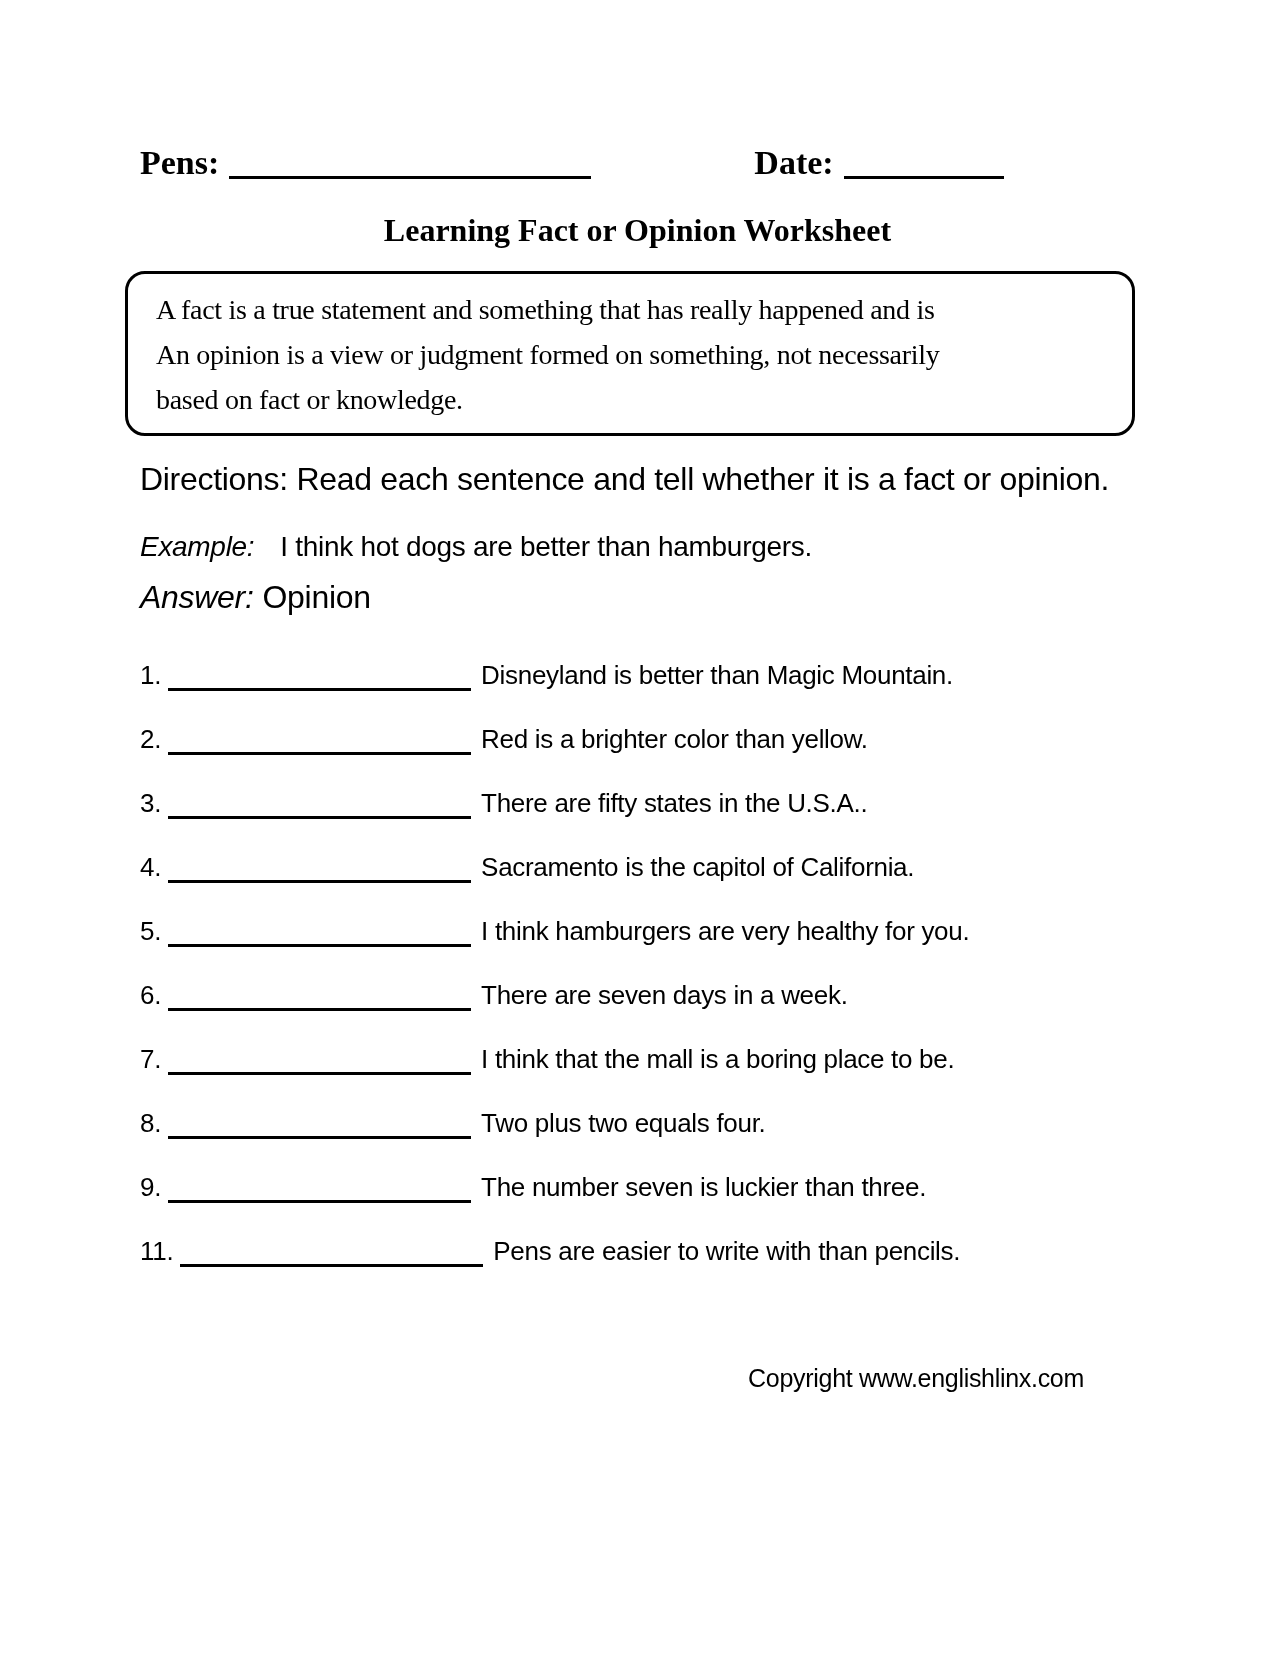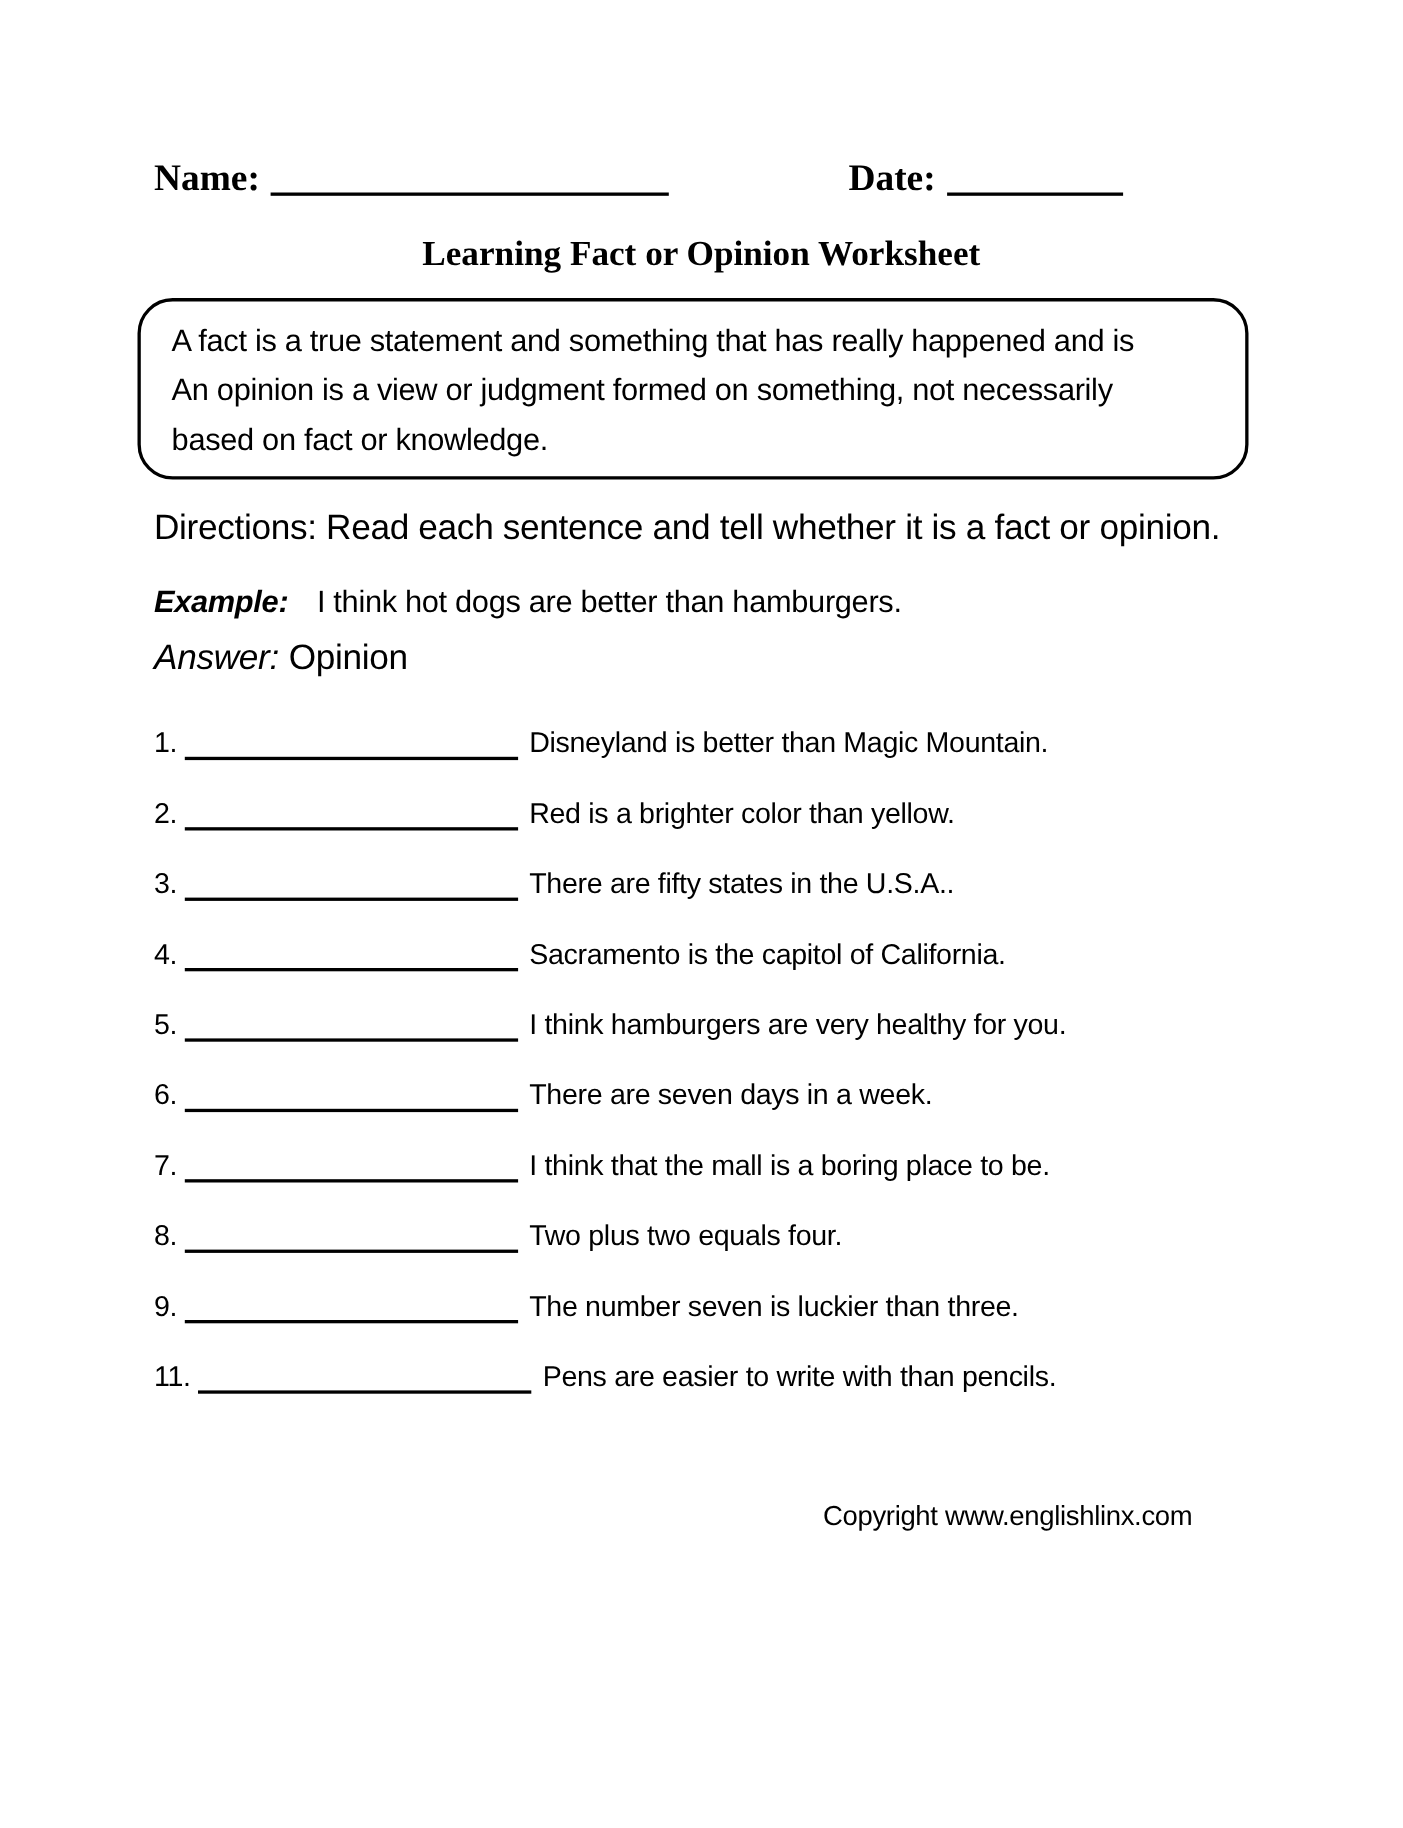--- a/index.html
+++ b/index.html
@@ -47,24 +47,25 @@
     font-weight: bold;
     font-size: 32px;
     line-height: 38px;
   }
 
   .def-box {
     box-sizing: border-box;
     margin: 22px 0 0 -15px;
     width: 1010px;
     border: 3px solid #000;
-    border-radius: 32px;
+    border-radius: 20px;
     padding: 13px 28px 11px 28px;
     font-size: 28px;
     letter-spacing: -0.3px;
+    font-family: Liberation Serif, serif;
   }
   .def-line {
     line-height: 45px;
     white-space: nowrap;
   }
 
   .directions {
     margin-top: 24px;
     font-size: 32px;
     line-height: 38px;
@@ -80,21 +81,21 @@
     white-space: nowrap;
   }
   .answer-row {
     margin-top: 12px;
     font-size: 32px;
     line-height: 38px;
     letter-spacing: -0.3px;
     white-space: nowrap;
   }
   .ital { font-style: italic; }
-  .example-row .ital { margin-right: 26px; font-weight: bold; }
+  .example-row .ital { margin-right: 26px; }
   .answer-row .ital { margin-right: 9px; }
 
   .items {
     margin-top: 40px;
     font-size: 26px;
     letter-spacing: -0.3px;
   }
   .item {
     line-height: 38px;
     margin-bottom: 26px;
@@ -118,21 +119,21 @@
     letter-spacing: -0.3px;
   }
 </style>
 </head>
 <body>
 
 <div class="page">
 
   <div class="header">
     <span class="name-group">
-      <span>Name:</span><span class="hline name-line"></span>
+      <span>Pens:</span><span class="hline name-line"></span>
     </span>
     <span class="date-group">
       <span>Date:</span><span class="hline date-line"></span>
     </span>
   </div>
 
   <h1 class="title">Learning Fact or Opinion Worksheet</h1>
 
   <div class="def-box">
     <div class="def-line">A fact is a true statement and something that has really happened and is</div>

